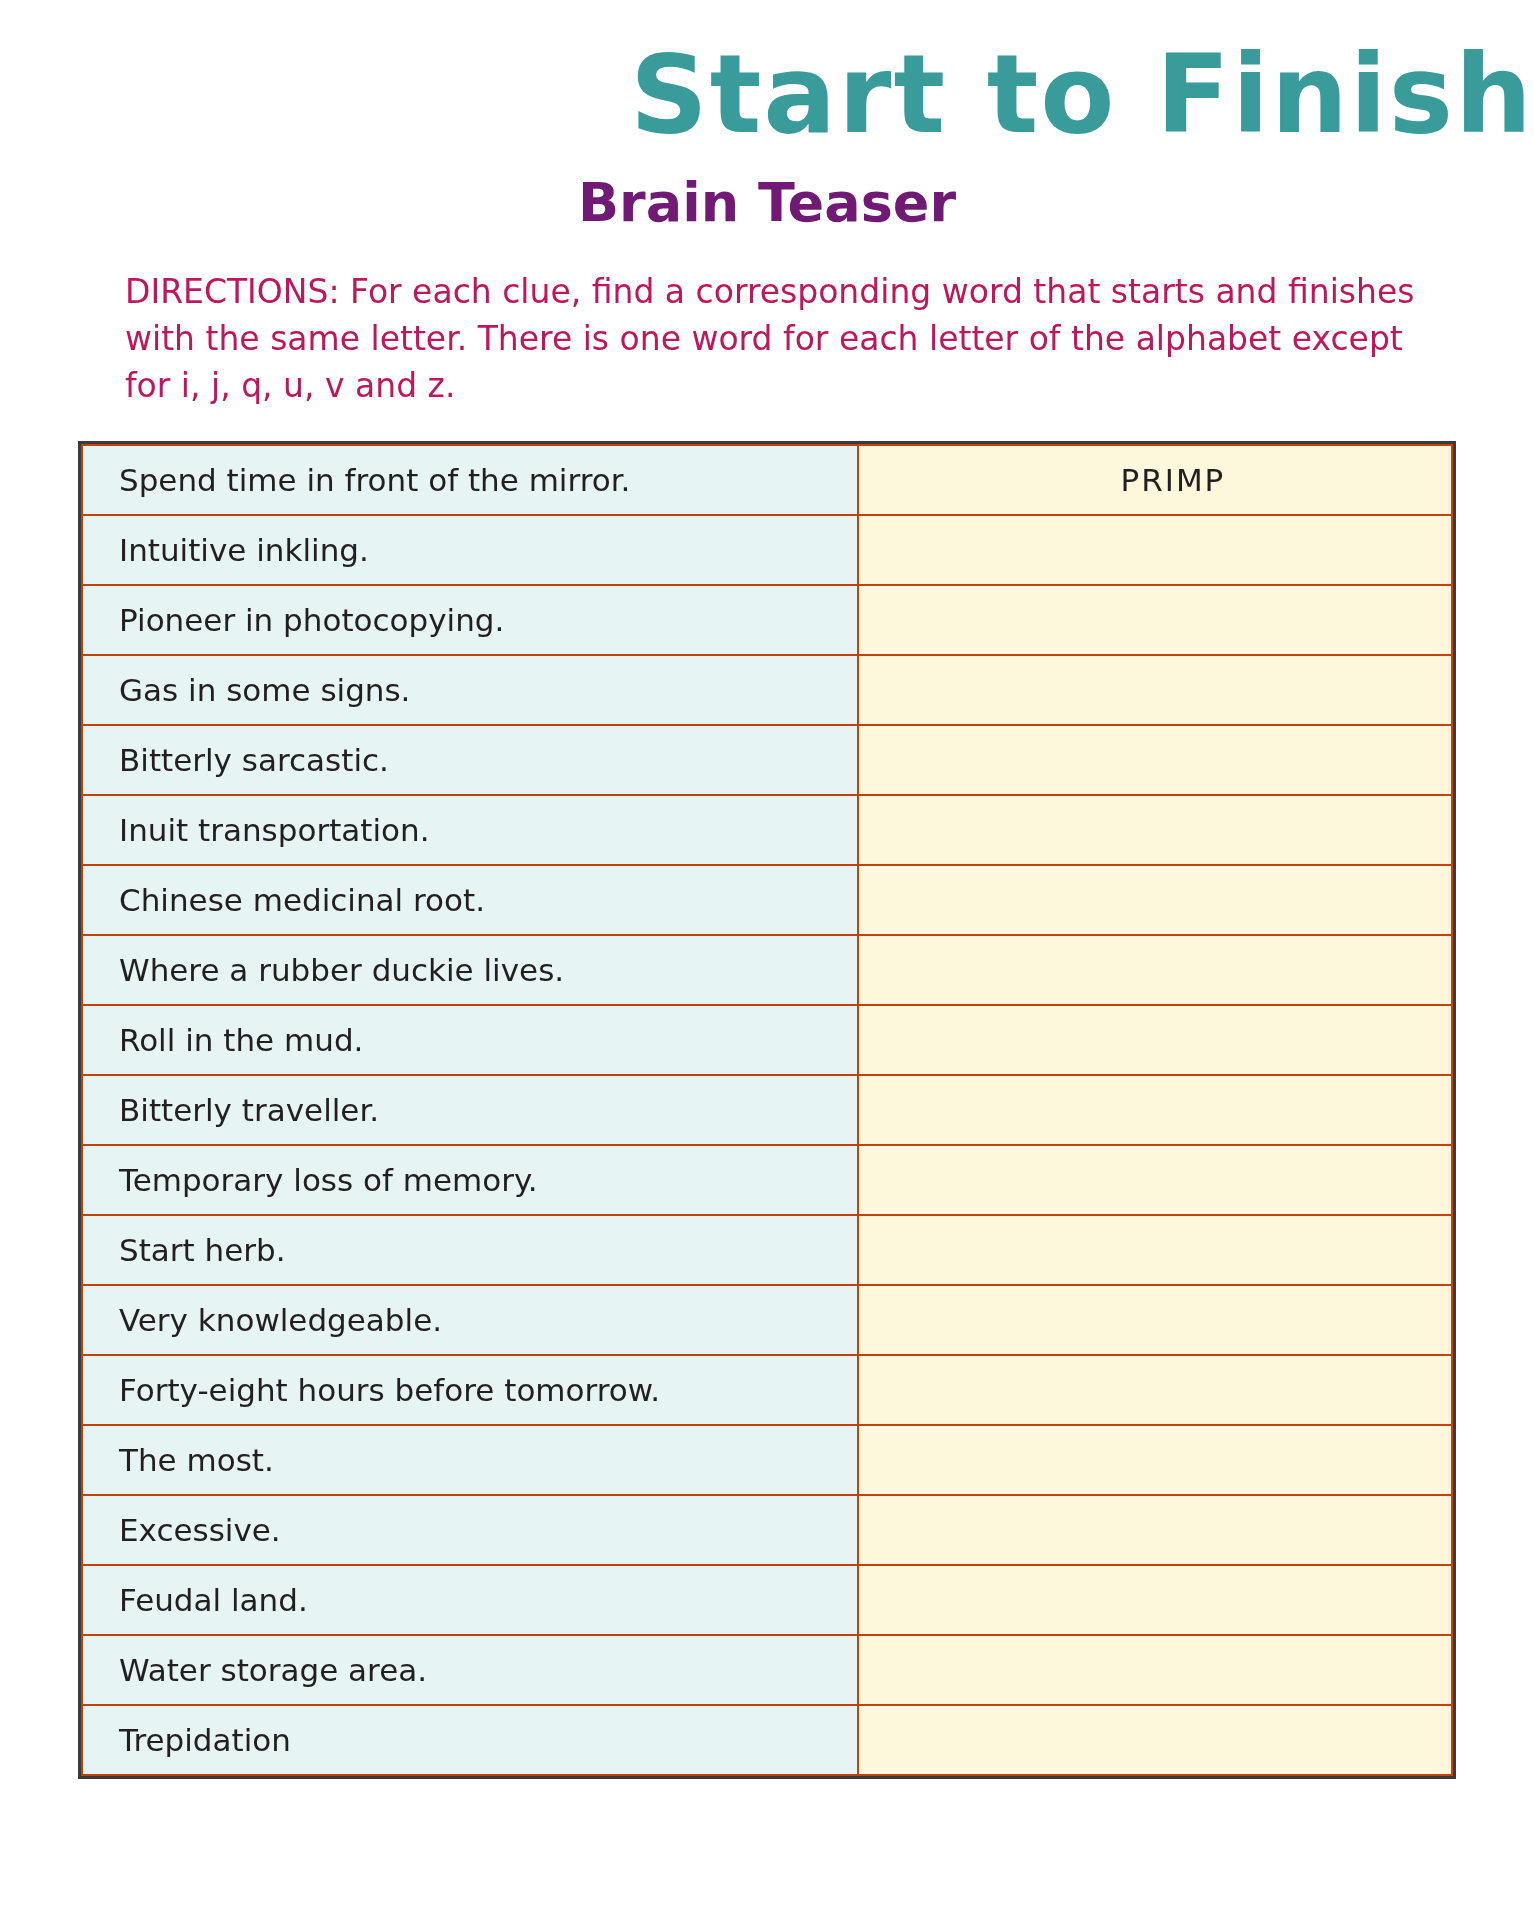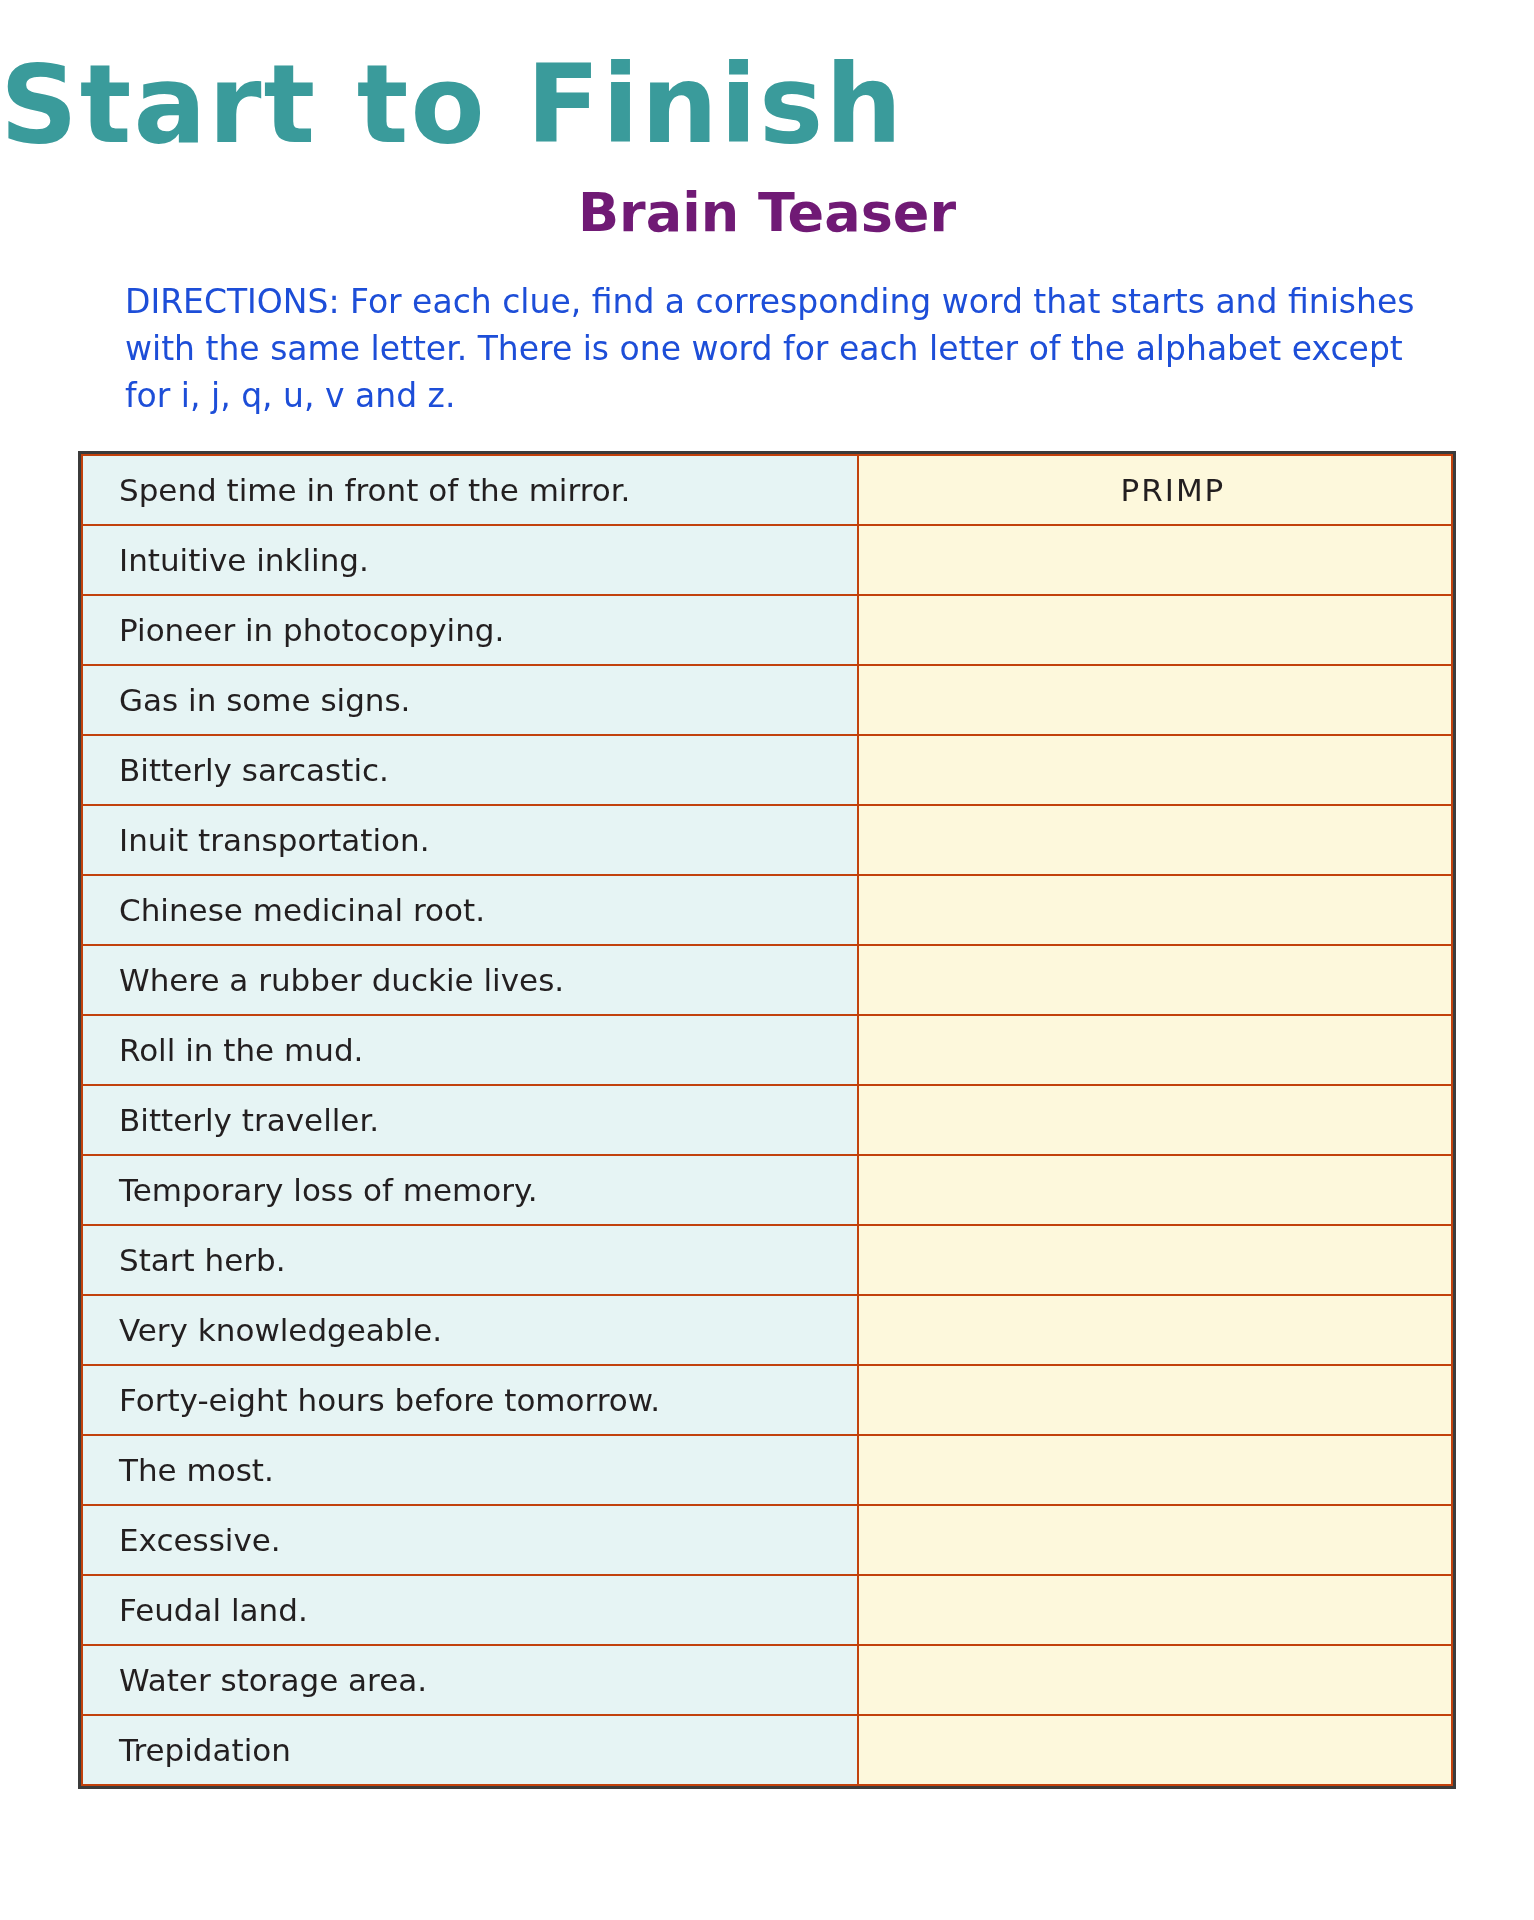--- a/index.html
+++ b/index.html
@@ -15,42 +15,42 @@
     overflow: hidden;
   }
   .page {
     width: 1534px;
     height: 1920px;
     box-sizing: border-box;
     padding: 0;
     position: relative;
   }
   .title {
-    text-align: left;
+    text-align: right;
     font-family: "DejaVu Sans", sans-serif;
     font-weight: bold;
     font-size: 108px;
     letter-spacing: 2px;
     color: #3a9b9b;
-    margin: 48px 0 0 0;
+    margin: 38px 0 0 0;
     line-height: 1.05;
   }
   .subtitle {
     text-align: center;
     font-family: "DejaVu Sans", sans-serif;
     font-size: 54px;
     color: #701a75;
     margin: 22px 0 0 0;
     line-height: 1.1;
   }
   .directions {
     margin: 36px 110px 0 125px;
     font-size: 33px;
     line-height: 1.42;
-    color: #1d4ed8;
+    color: #be185d;
     font-family: "DejaVu Sans", sans-serif;
   }
   .table-wrap {
     margin: 32px 78px 0 78px;
     border: 3px solid #3b3b3b;
     box-sizing: border-box;
   }
   table.clues {
     border-collapse: collapse;
     width: 100%;

